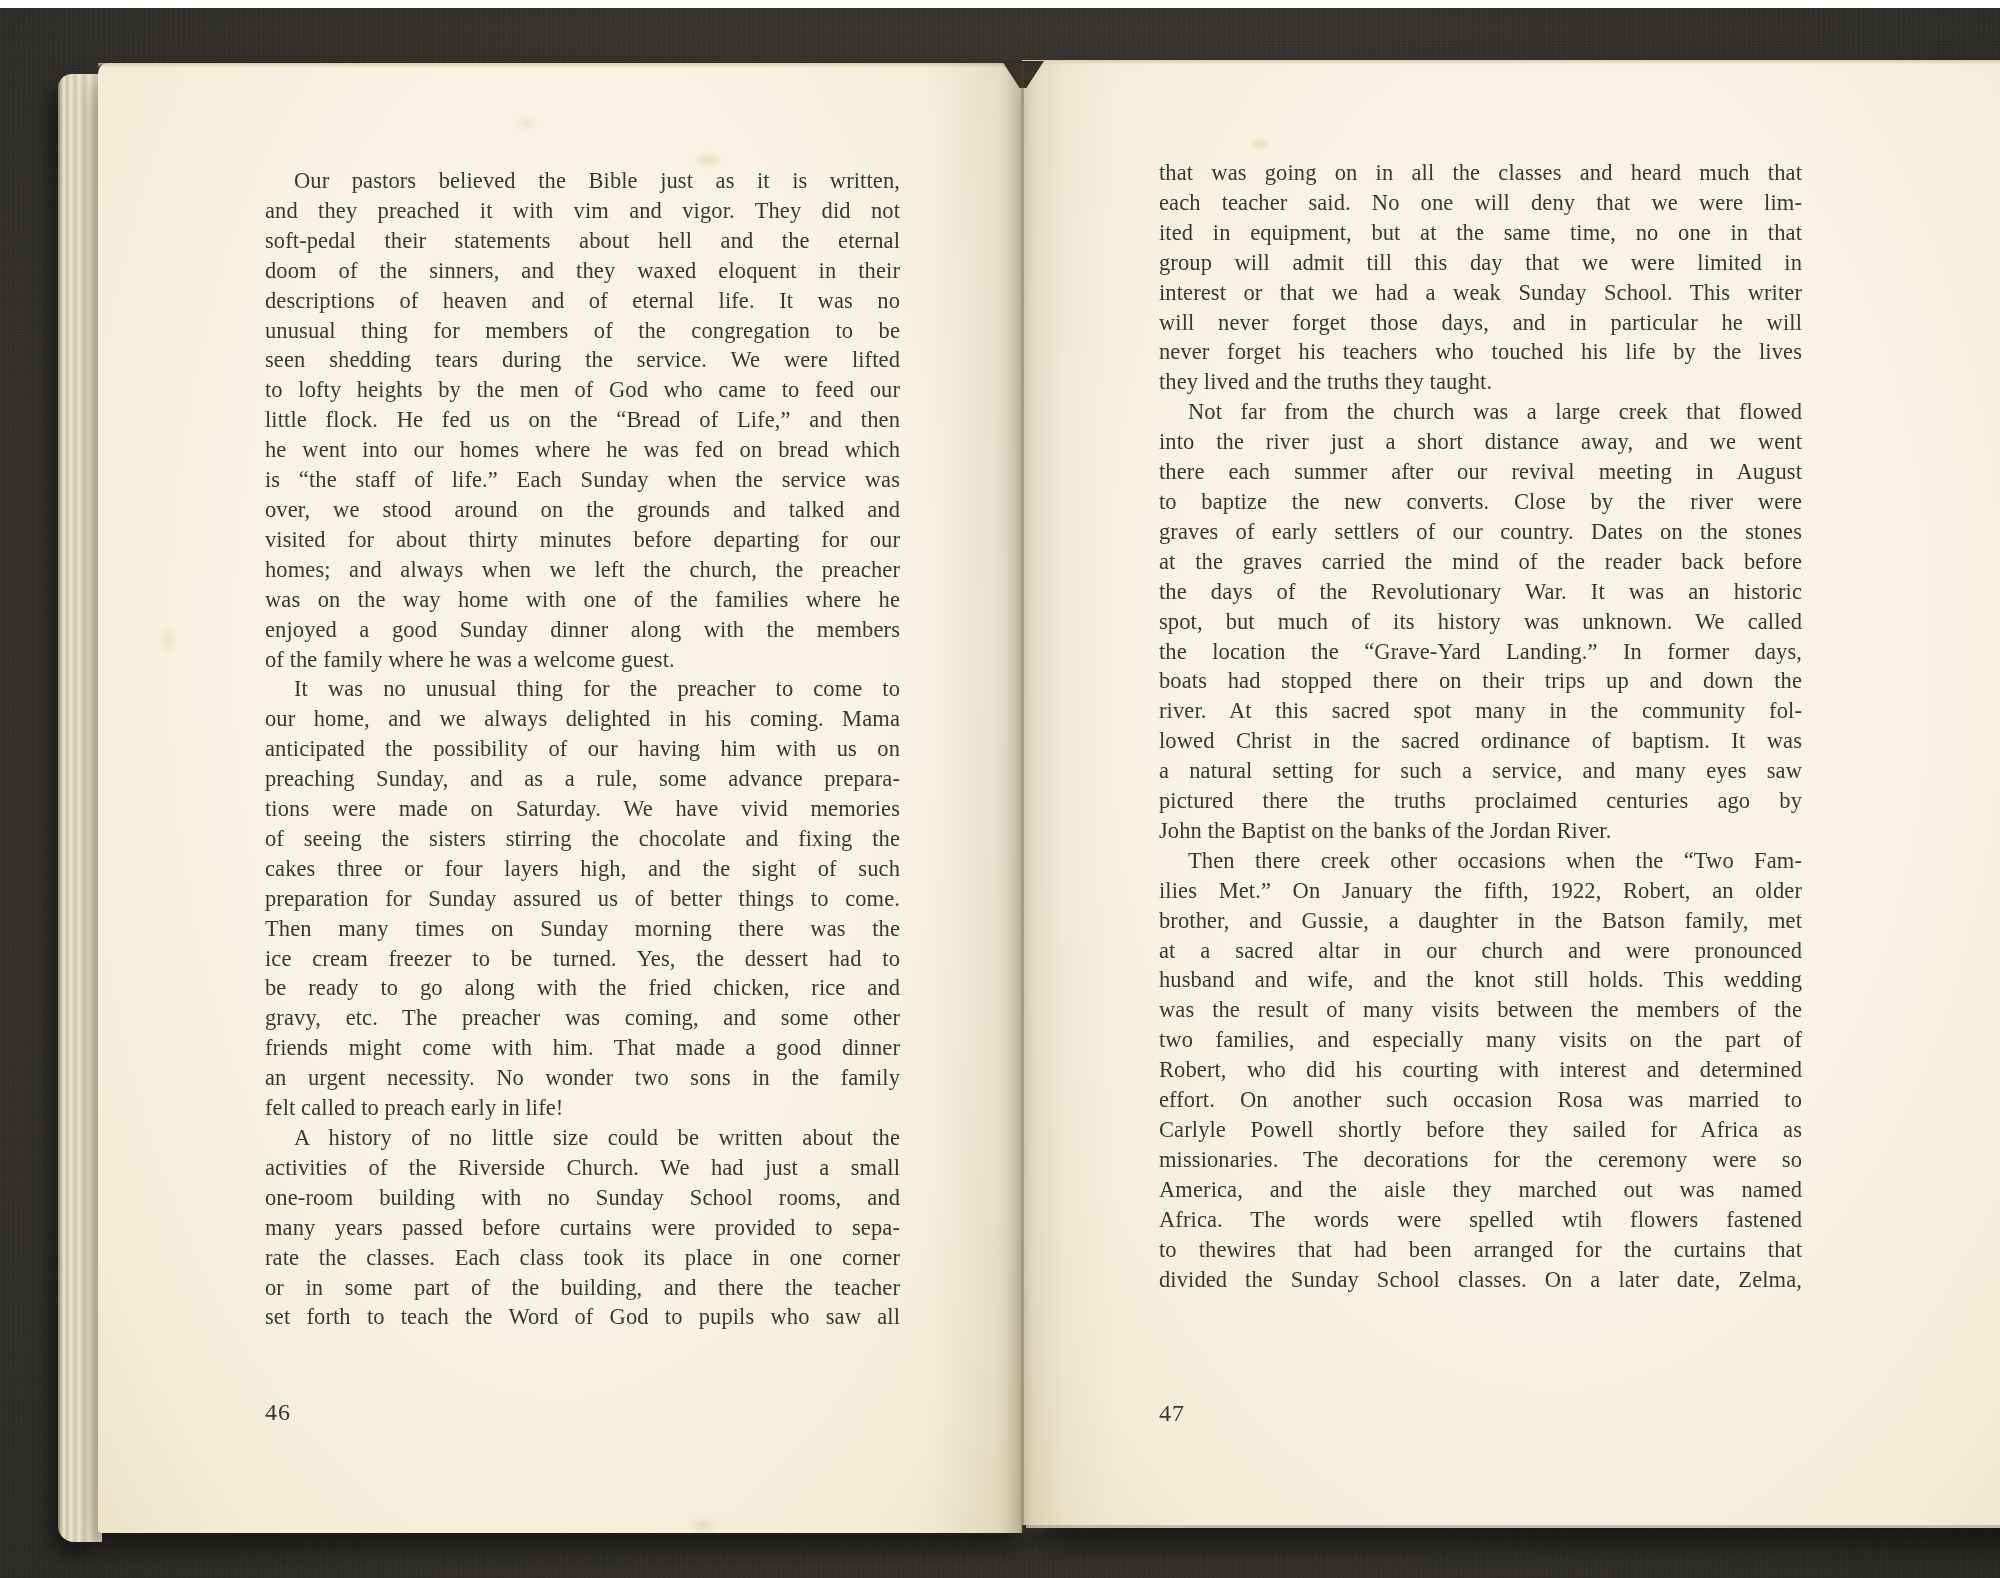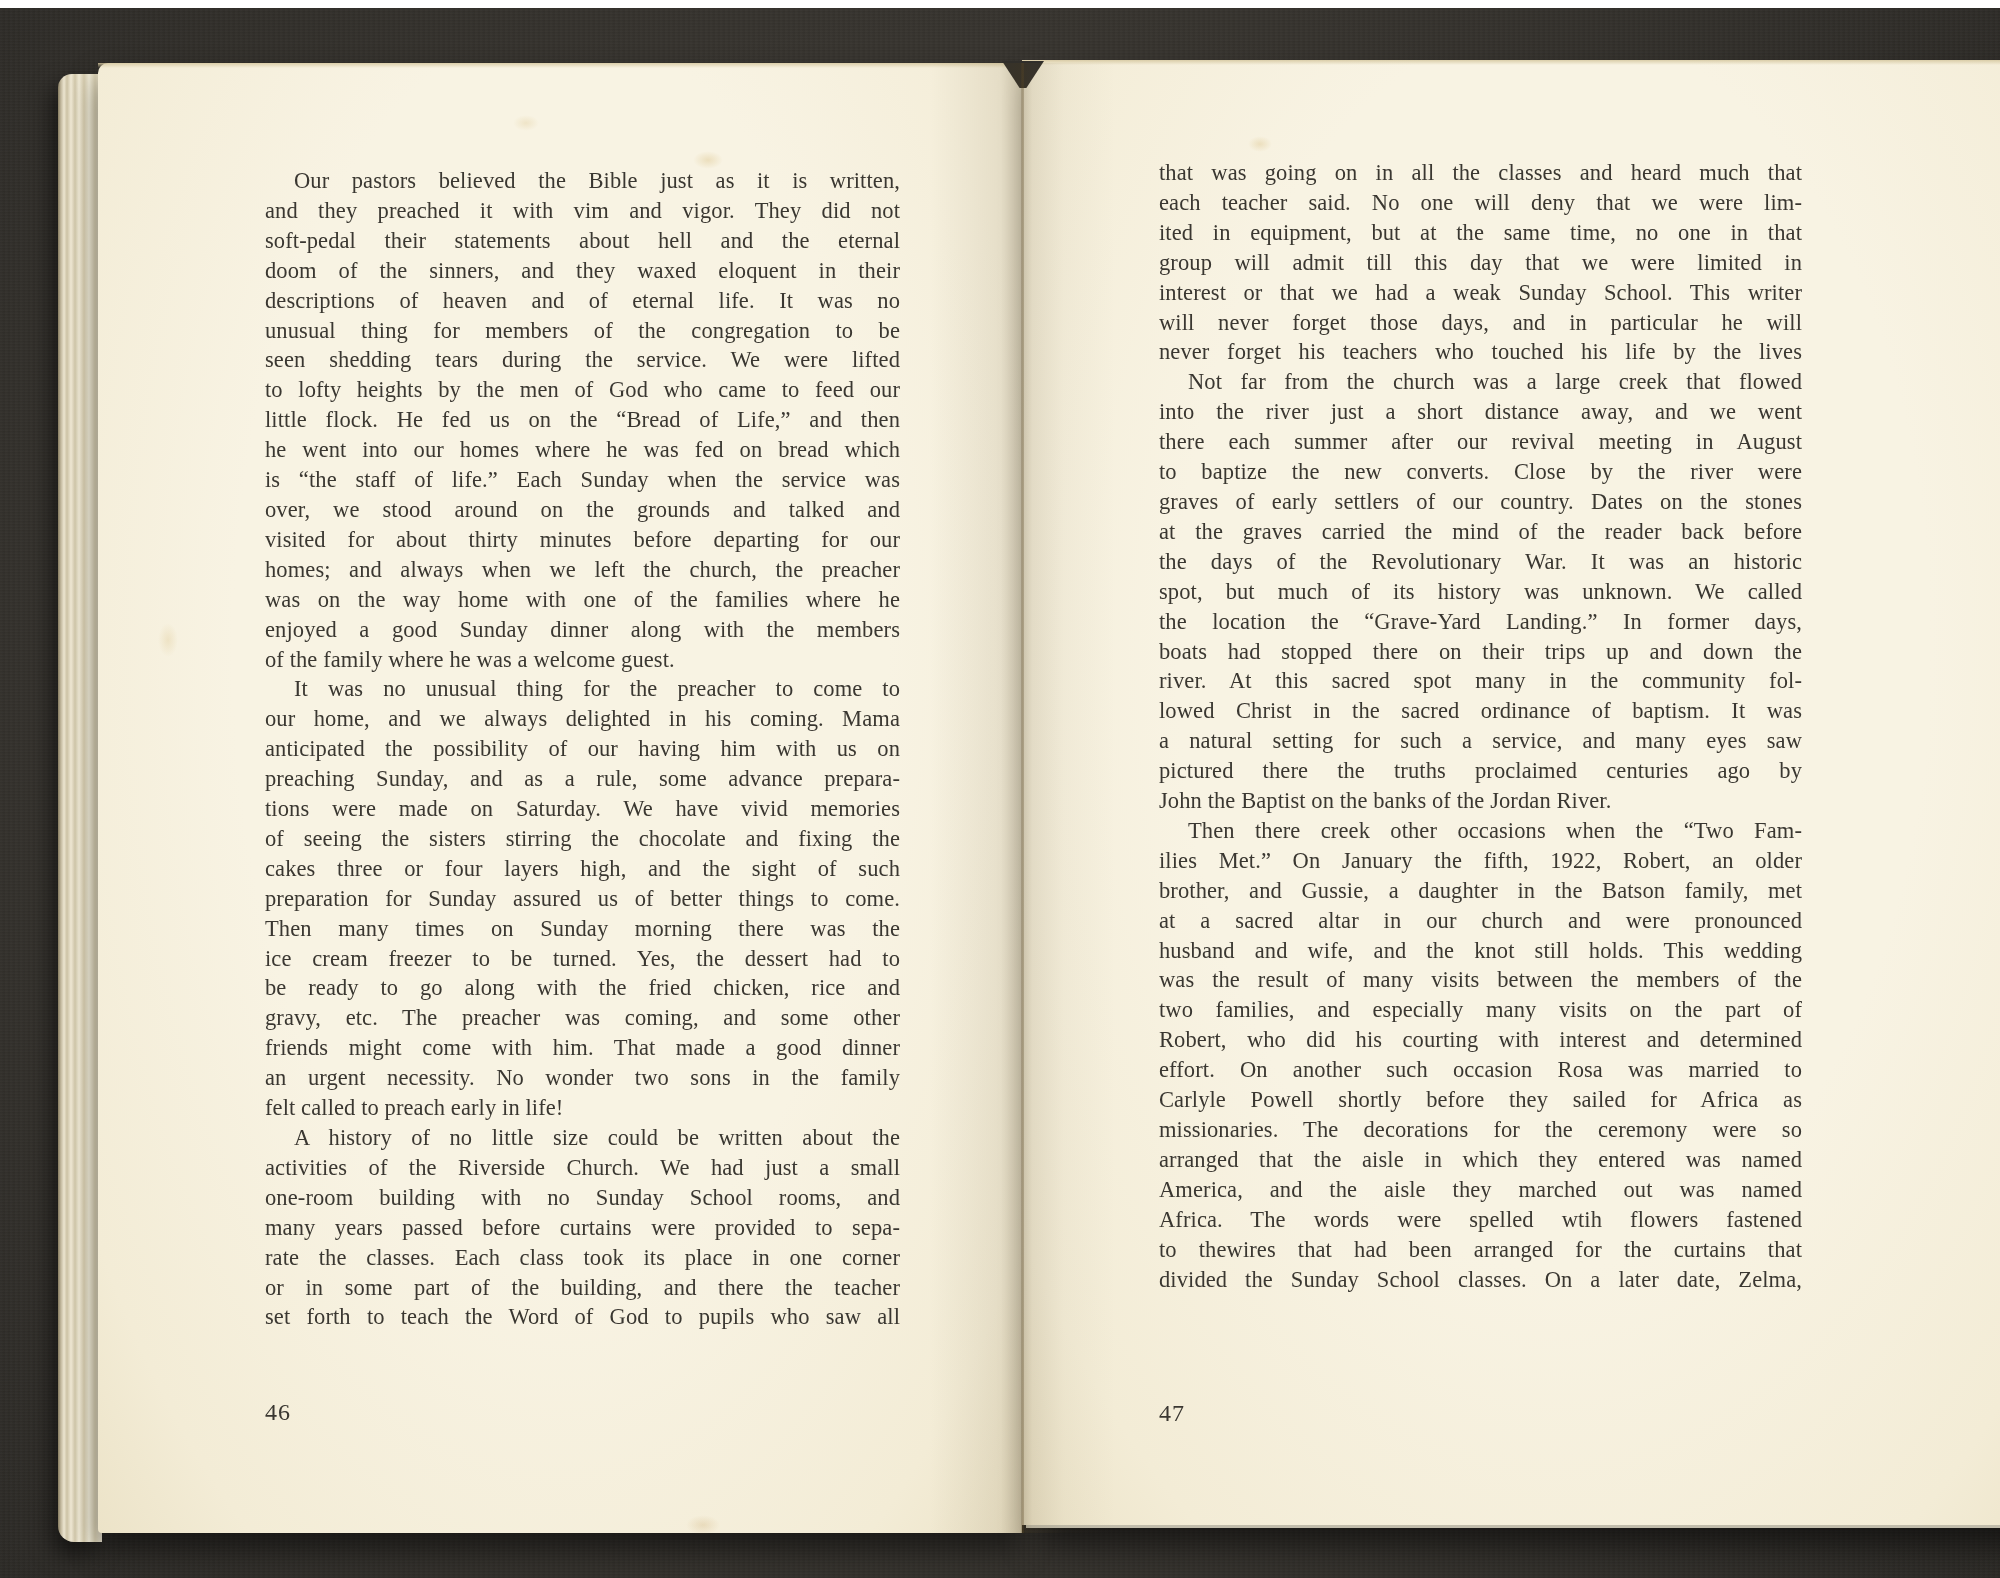--- a/index.html
+++ b/index.html
@@ -177,20 +177,21 @@
       <div class="age-spot spot-c"></div>
       <div class="text-col">
           <div class="para">
             <div class="line just">that was going on in all the classes and heard much that</div>
             <div class="line just">each teacher said.  No one will deny that we were lim-</div>
             <div class="line just">ited in equipment, but at the same time, no one in that</div>
             <div class="line just">group will admit till this day that we were limited in</div>
             <div class="line just">interest or that we had a weak Sunday School.  This writer</div>
             <div class="line just">will never forget those days, and in particular he will</div>
             <div class="line just">never forget his teachers who touched his life by the lives</div>
+            <div class="line">they lived and the truths they taught.</div>
           </div>
           <div class="para">
             <div class="line indent just">Not far from the church was a large creek that flowed</div>
             <div class="line just">into the river just a short distance away, and we went</div>
             <div class="line just">there each summer after our revival meeting in August</div>
             <div class="line just">to baptize the new converts.  Close by the river were</div>
             <div class="line just">graves of early settlers of our country.  Dates on the stones</div>
             <div class="line just">at the graves carried the mind of the reader back before</div>
             <div class="line just">the days of the Revolutionary War.  It was an historic</div>
             <div class="line just">spot, but much of its history was unknown.  We called</div>
@@ -207,21 +208,20 @@
             <div class="line just">ilies Met.”  On January the fifth, 1922, Robert, an older</div>
             <div class="line just">brother, and Gussie, a daughter in the Batson family, met</div>
             <div class="line just">at a sacred altar in our church and were pronounced</div>
             <div class="line just">husband and wife, and the knot still holds.  This wedding</div>
             <div class="line just">was the result of many visits between the members of the</div>
             <div class="line just">two families, and especially many visits on the part of</div>
             <div class="line just">Robert, who did his courting with interest and determined</div>
             <div class="line just">effort.  On another such occasion Rosa was married to</div>
             <div class="line just">Carlyle Powell shortly before they sailed for Africa as</div>
             <div class="line just">missionaries.  The decorations for the ceremony were so</div>
-            <div class="line just">arranged that the aisle in which they entered was named</div>
             <div class="line just">America, and the aisle they marched out was named</div>
             <div class="line just">Africa.  The words were spelled wtih flowers fastened</div>
             <div class="line just">to thewires that had been arranged for the curtains that</div>
             <div class="line just">divided the Sunday School classes.  On a later date, Zelma,</div>
           </div>
         </div>
       <div class="page-num">47</div>
     </div>
 
     <div class="spine-notch"></div>

